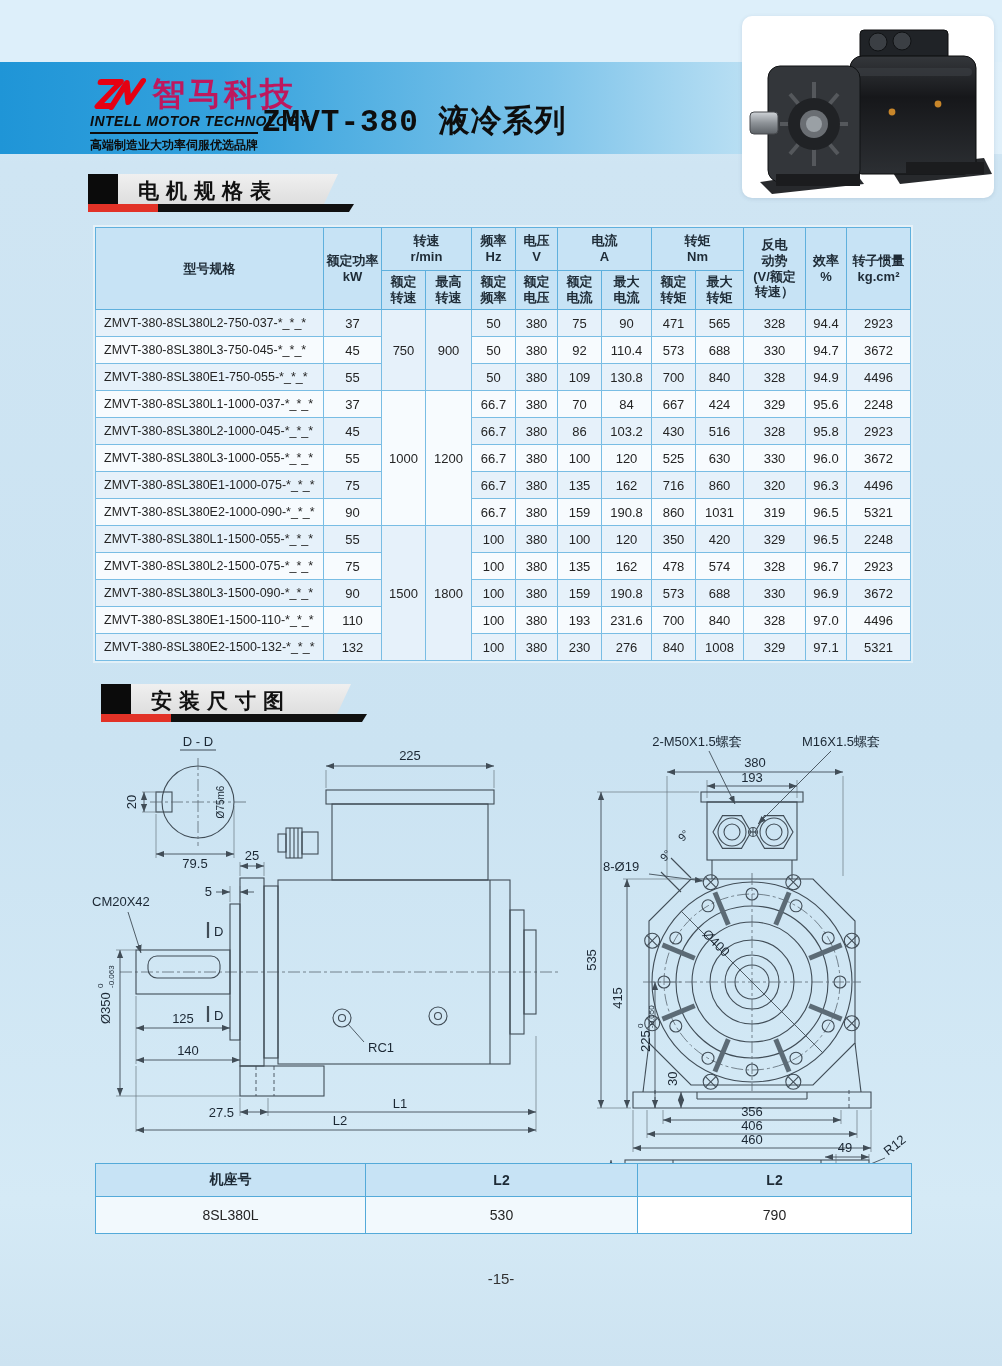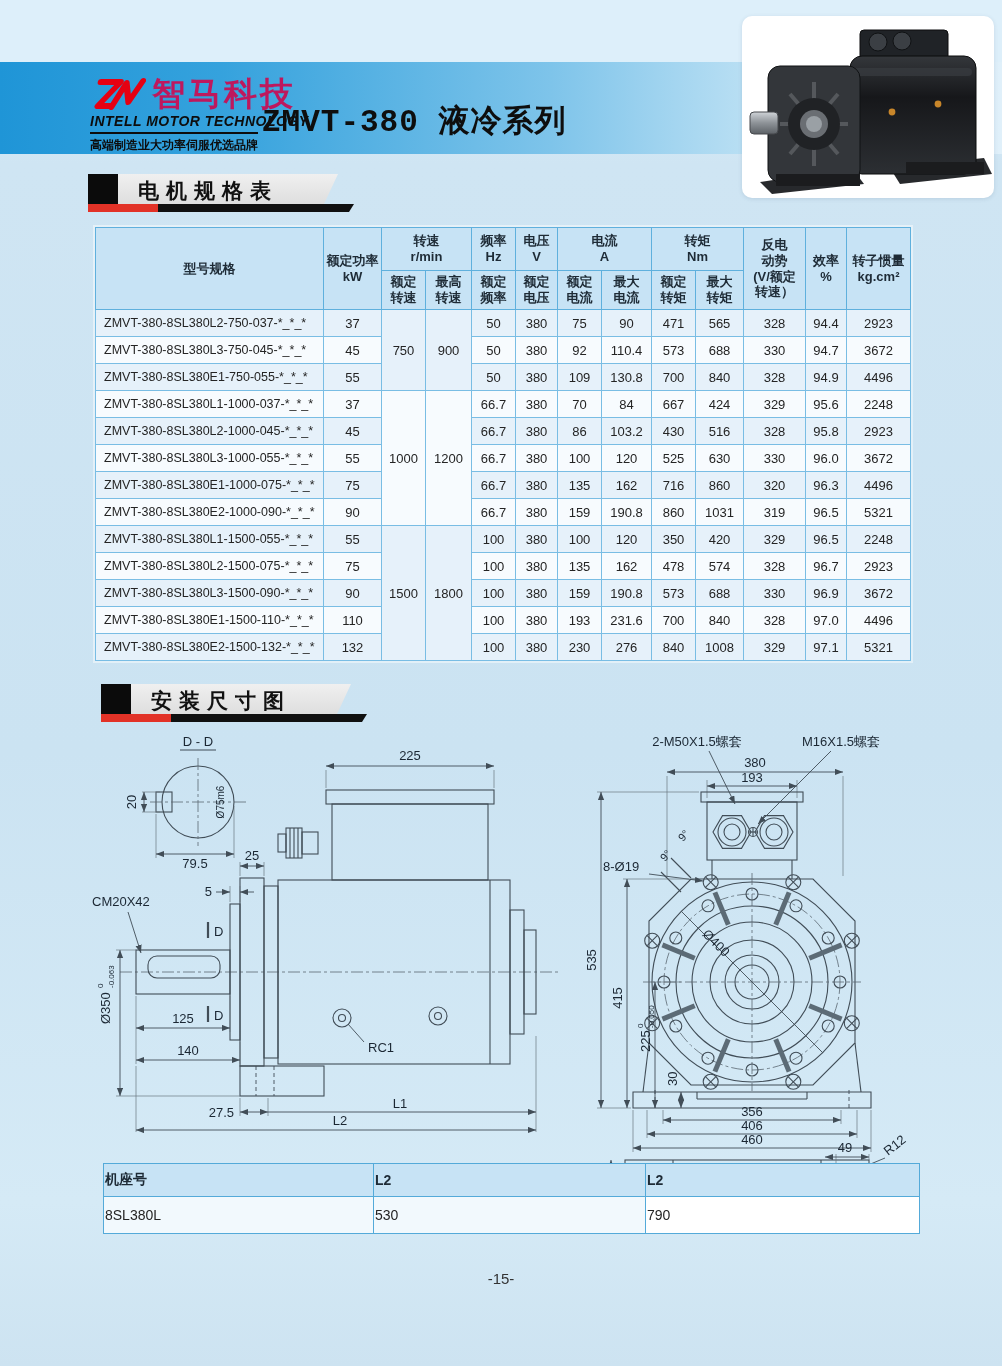--- a/index.html
+++ b/index.html
@@ -48,21 +48,21 @@
   .svg-draw .tol{font-size:8px;}
   .svg-draw .geo{stroke:#414d57;fill:none;stroke-width:1.1;}
   .svg-draw .thick{stroke-width:2.2;}
   .svg-draw .cl{stroke:#5a6771;stroke-width:.8;fill:none;stroke-dasharray:12 3 3 3;}
   .svg-draw .dim{stroke:#414d57;stroke-width:.9;fill:none;}
   .svg-draw .ext{stroke:#6b7882;stroke-width:.7;fill:none;}
   .svg-draw .rib{stroke:#5c6b76;stroke-width:5;fill:none;}
   .svg-draw .dash{stroke:#414d57;stroke-width:.9;fill:none;stroke-dasharray:4 3;}
   
   .frame{position:absolute;left:95px;top:1163px;width:816px;border-collapse:collapse;table-layout:fixed;
-    font-size:14px;text-align:left;margin-left:8px;}
+    font-size:14px;text-align:center;}
   .frame th{background:#c7e3f5;border:1px solid #54aad9;height:30px;font-weight:bold;color:#1e2b36;}
   .frame td{border:1px solid #54aad9;height:34px;background:#f2f9fd;color:#242424;}
   .frame tbody tr:first-child td:last-child{background:#ffffff;}
   .frame tbody tr.alt td{background:#d9d9d9;}
   .footer{position:absolute;left:0;top:1270px;width:1002px;text-align:center;font-size:15px;color:#333;}
 </style>
 </head>
 <body>
 
 <div class="top-strip"></div>

